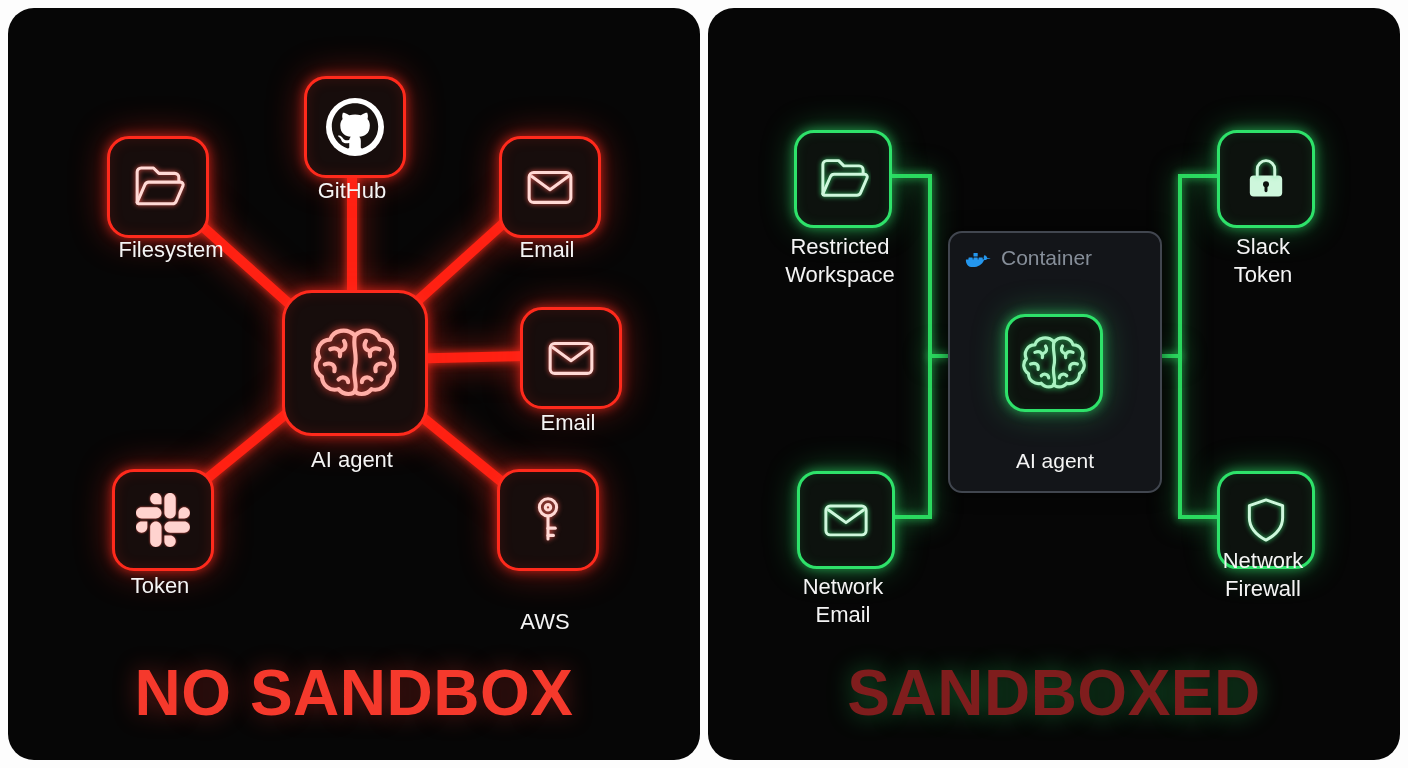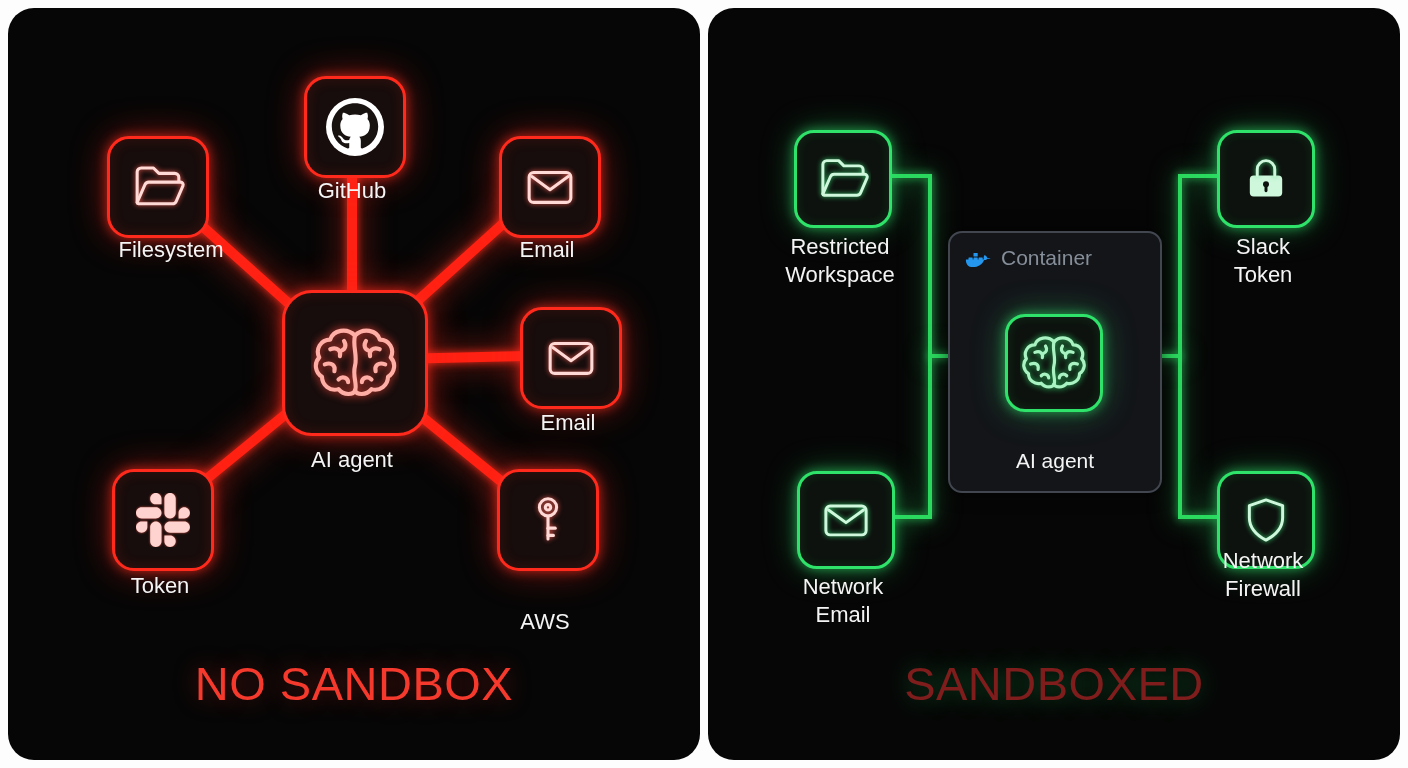--- a/index.html
+++ b/index.html
@@ -42,21 +42,21 @@
   .stroke-green{fill:none;stroke:#cef7dc;stroke-width:3.4;stroke-linecap:round;stroke-linejoin:round;
     filter:drop-shadow(0 0 3px rgba(60,230,120,.85));}
   .stroke-brain-green{fill:none;stroke:#a9f2c2;stroke-width:3;stroke-linecap:round;stroke-linejoin:round;
     filter:drop-shadow(0 0 3px rgba(50,225,110,.9));}
   .fill-pink{fill:#ffd3cf;filter:drop-shadow(0 0 3px rgba(255,95,85,.8));}
 
   .label{
     position:absolute;color:#f4f4f4;font-size:22px;line-height:1.25;
     text-align:center;white-space:pre-line;
   }
-  .title{position:absolute;font-size:47px;font-weight:400;text-align:center;letter-spacing:.5px;}
+  .title{position:absolute;font-size:64px;font-weight:700;text-align:center;letter-spacing:.5px;}
   .title.red{color:#f5392c;text-shadow:0 0 24px rgba(245,57,44,.4);}
   .title.green{color:#7f1d1d;text-shadow:0 0 24px rgba(43,225,99,.4);}
 
   .container-box{
     position:absolute;left:948px;top:231px;width:210px;height:258px;
     background:#131519;border:2px solid #41464f;border-radius:14px;
     box-shadow:0 0 18px rgba(0,0,0,.6);
   }
   .container-header{position:absolute;left:15px;top:13px;display:flex;align-items:flex-end;gap:9px;}
   .container-header-label{color:#868e99;font-size:21px;}

